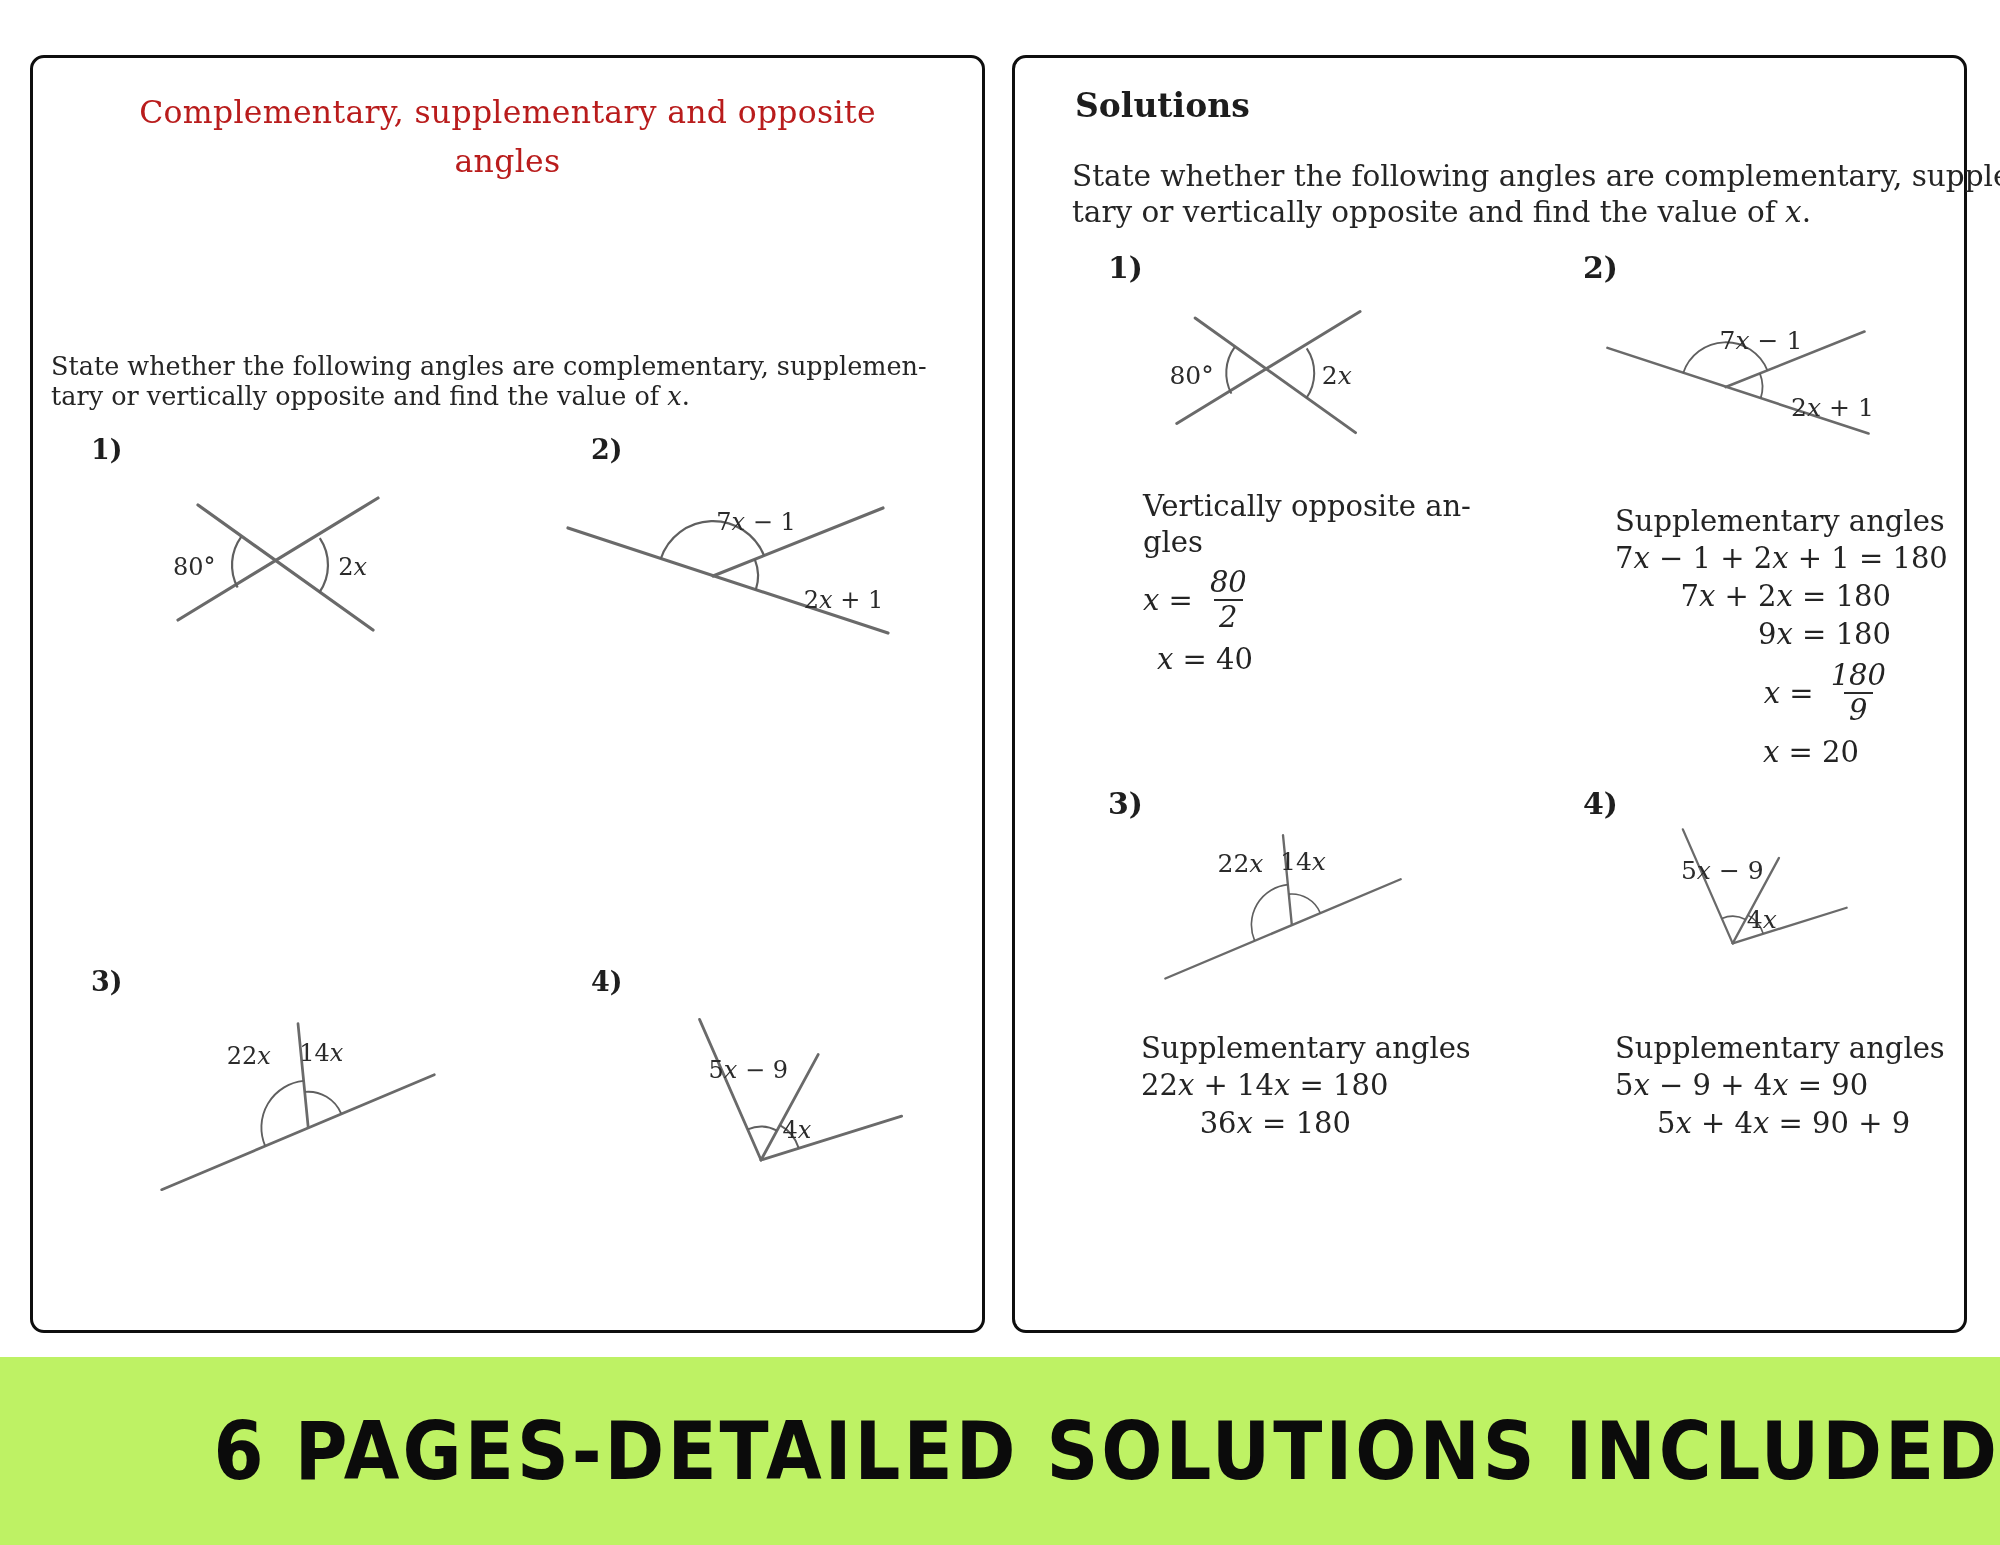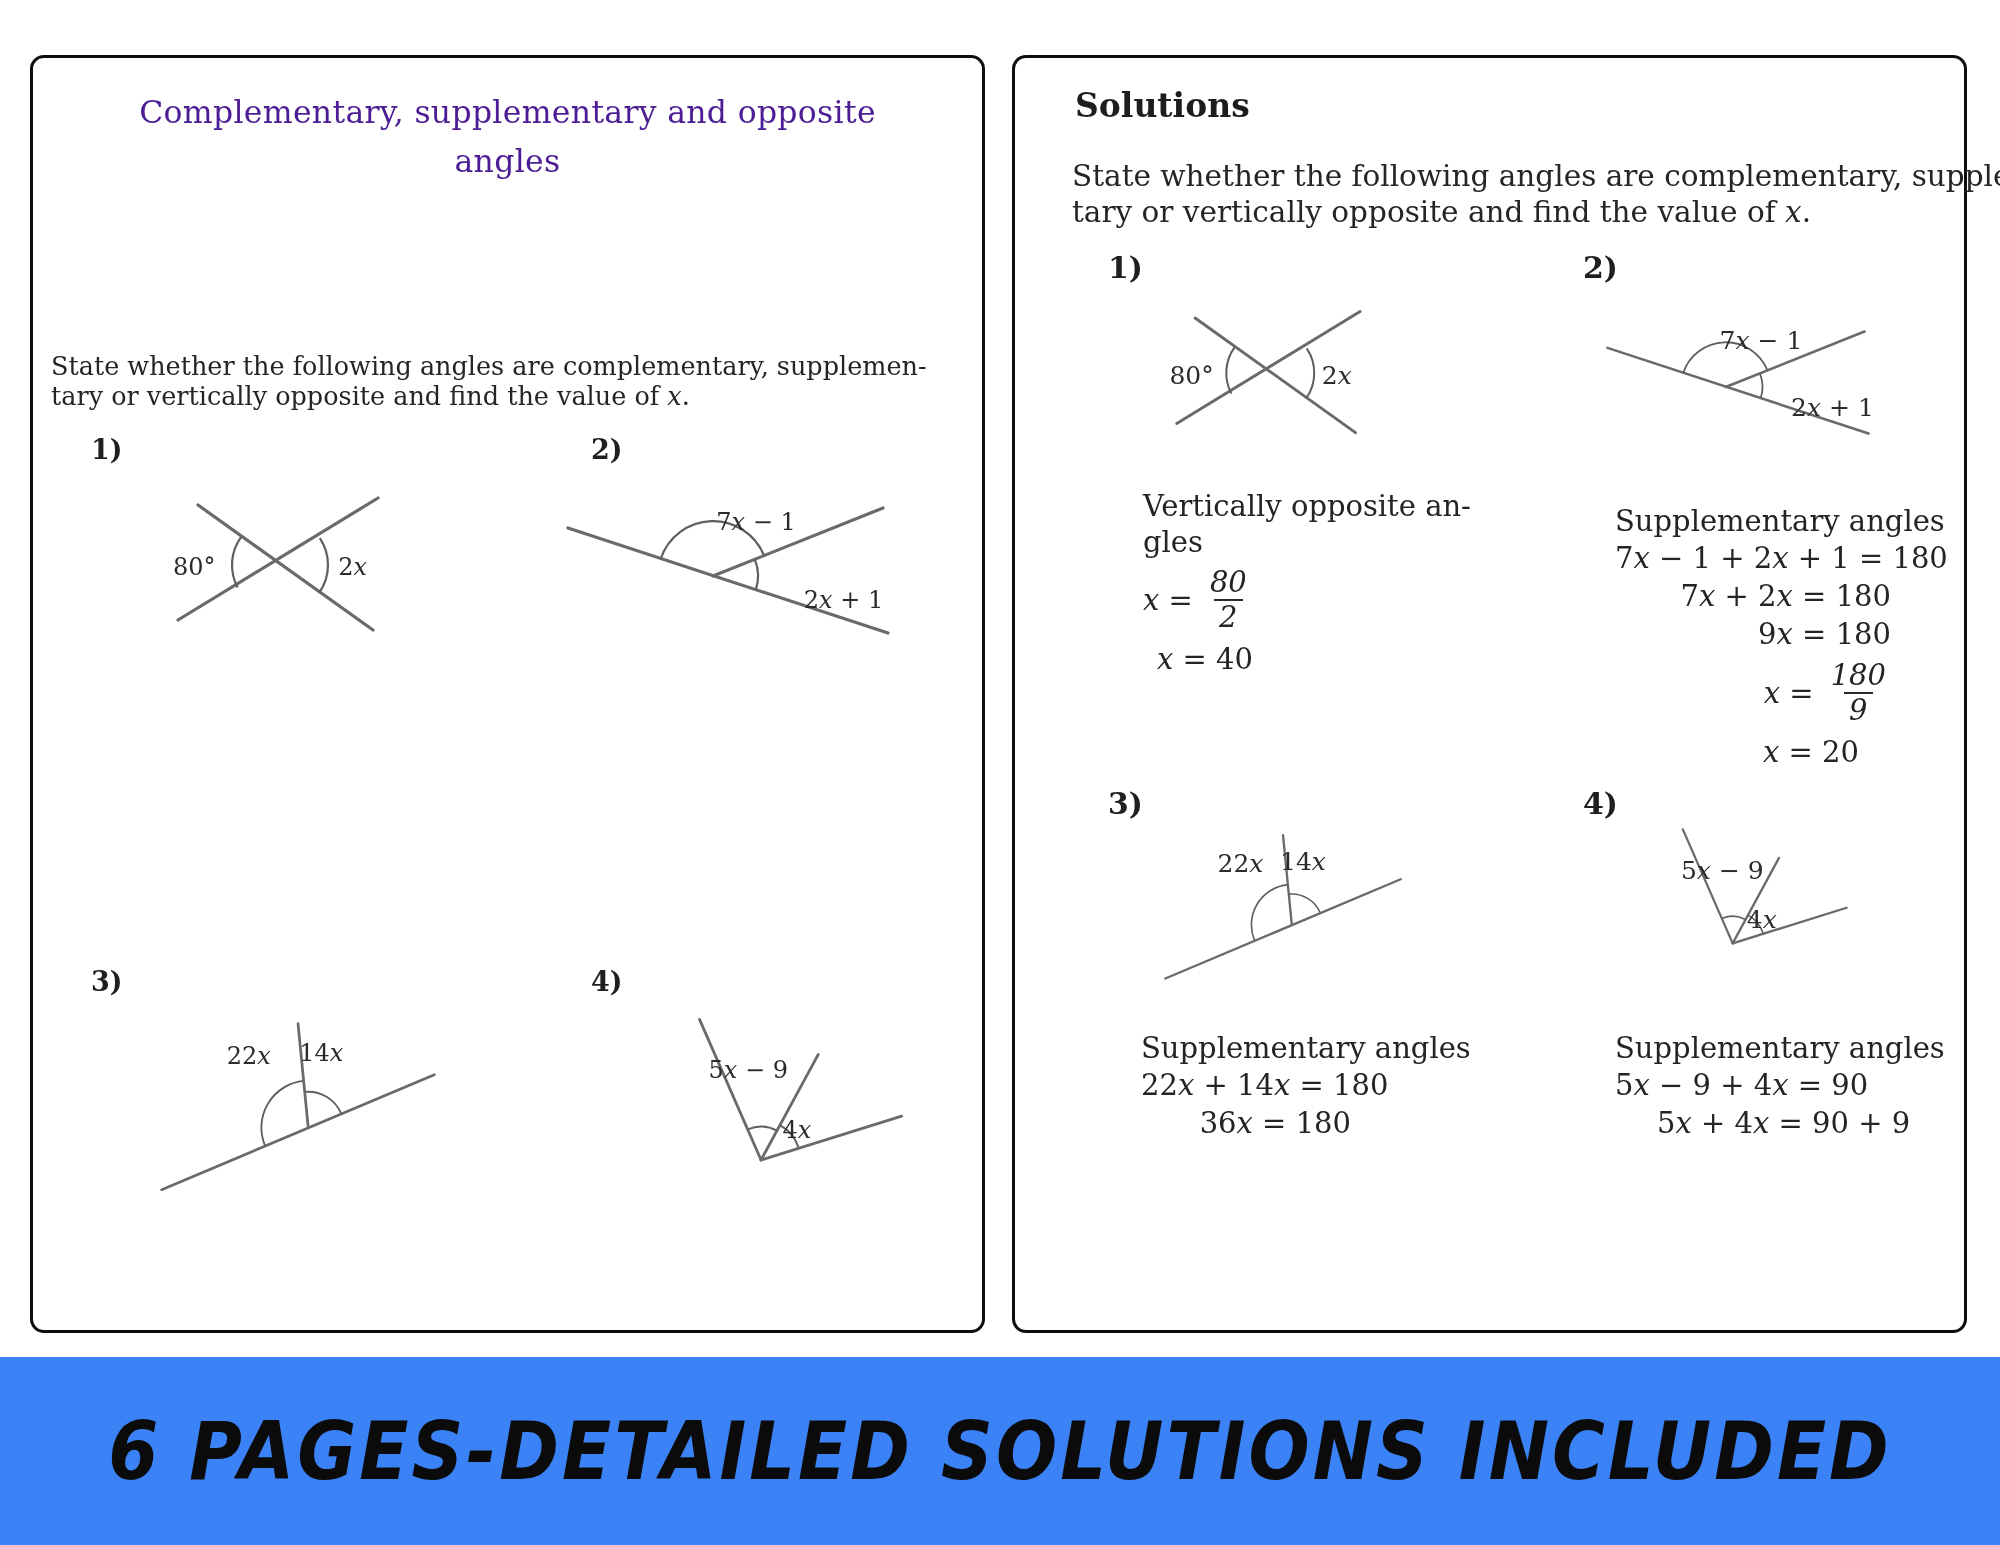--- a/index.html
+++ b/index.html
@@ -8,21 +8,21 @@
     font-family:"DejaVu Serif", serif; color:#2b2b2b; overflow:hidden;
   }
   .page {
     position:absolute; top:55px; width:949px; height:1272px;
     background:#ffffff; border:3px solid #0e0e0e; border-radius:14px;
   }
   .page1 { left:30px; }
   .page2 { left:1012px; }
 
   .ws-title { position:absolute; left:0; right:0; top:30px; text-align:center;
-    font-size:31.5px; line-height:49px; color:#4c1d95; letter-spacing:0.3px; }
+    font-size:31.5px; line-height:49px; color:#b91c1c; letter-spacing:0.3px; }
   .intro { position:absolute; font-size:25.5px; line-height:30px; color:#252525; white-space:nowrap; }
   .intro1 { left:18px; top:293px; }
   .intro2 { left:57px; top:100px; font-size:29.5px; line-height:36px; }
 
   .heading { position:absolute; left:60px; top:28px; font-weight:bold; font-size:33px; color:#1d1d1d; }
 
   .qnum { position:absolute; font-weight:bold; font-size:27px; color:#1f1f1f; }
   .page2 .qnum { font-size:30px; }
 
   .diagram { position:absolute; }
@@ -38,21 +38,21 @@
   .ralign { text-align:right; }
   .ralign .fracrow { justify-content:flex-end; }
   .indent1 { margin-left:14px; }
   .indent2 { margin-left:42px; }
   .fracrow { display:flex; align-items:center; gap:12px; margin:6px 0; }
   .frac { display:inline-flex; flex-direction:column; align-items:center; line-height:33px; }
   .frac .den { border-top:2.5px solid #2b2b2b; }
   .frac .num, .frac .den { padding:0 5px;font-style:italic; }
 
   .banner { position:absolute; left:0; top:1357px; width:2000px; height:188px;
-    background:#3b82f6; display:flex; align-items:center; justify-content:center;font-style:italic; }
+    background:#bef264; display:flex; align-items:center; justify-content:flex-end; }
   .banner-text { font-family:"DejaVu Sans", sans-serif; font-weight:700; font-size:72px;
     letter-spacing:3px; color:#0b0b0b; transform:scaleY(1.12); white-space:nowrap; }
 
   .ln { stroke:#6a6a6a; stroke-width:3.2; stroke-linecap:round; fill:none; }
   .arc { stroke:#5f5f5f; stroke-width:2.2; fill:none; }
 </style>
 </head>
 <body>
 
 <div class="canvas">

